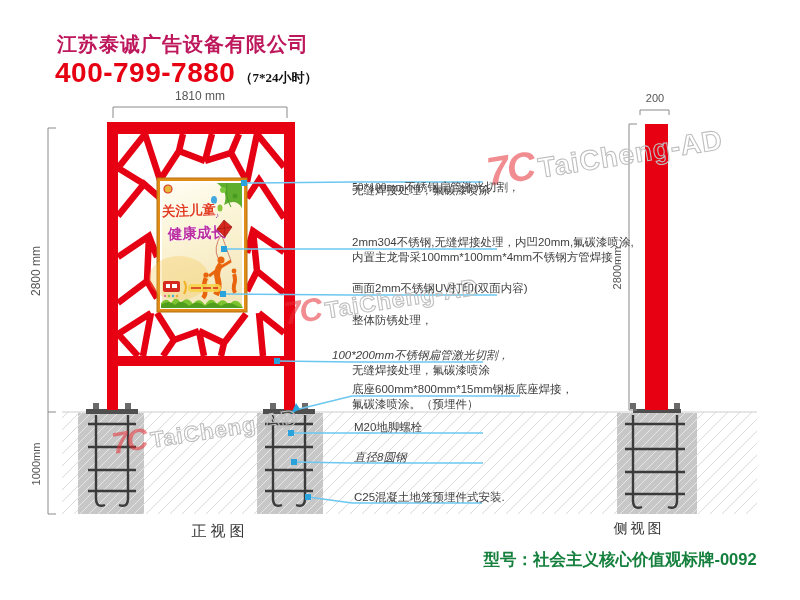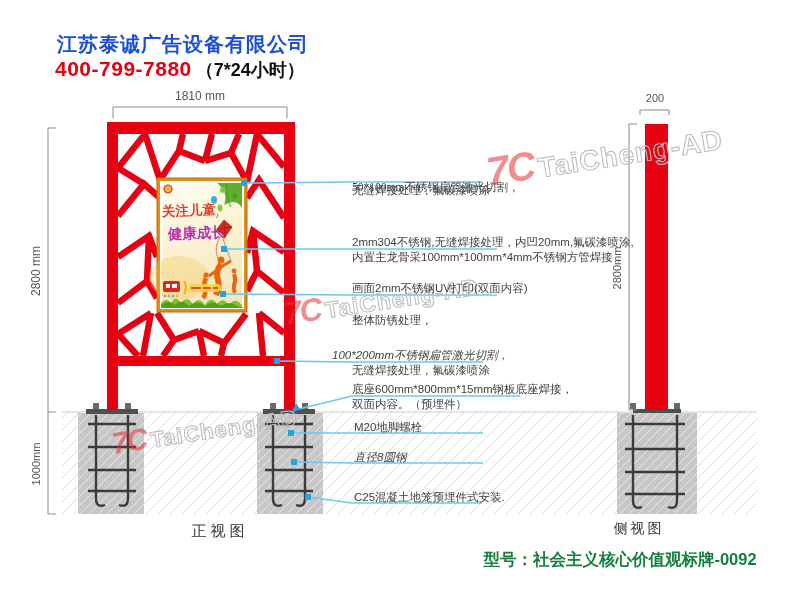--- a/index.html
+++ b/index.html
@@ -1,23 +1,23 @@
 <!DOCTYPE html>
 <html><head>
 <meta charset="utf-8">
 <style>
   html,body{margin:0;padding:0;}
   body{width:800px;height:600px;position:relative;background:#ffffff;overflow:hidden;
        font-family:"Liberation Sans","DejaVu Sans",sans-serif;}
   .abs{position:absolute;}
   
-  .company{left:57px;top:31px;font-size:20px;font-weight:900;color:#1d4ed8;letter-spacing:1px;}
+  .company{left:57px;top:31px;font-size:20px;font-weight:900;color:#be185d;letter-spacing:1px;}
   .phoneRow{left:55px;top:57px;white-space:nowrap;}
-  .phone{font-size:21px;font-weight:900;color:#e60012;letter-spacing:.5px;}
-  .hours{font-size:18px;font-weight:800;color:#111;margin-left:4px;}
+  .phone{font-size:28px;font-weight:900;color:#e60012;letter-spacing:.5px;}
+  .hours{font-size:13px;font-weight:800;color:#111;margin-left:4px;font-family:Liberation Serif, serif;}
   
   .ann{color:#3f3f3f;font-size:11.5px;line-height:13px;white-space:nowrap;}
   
   .wm{white-space:nowrap;transform:rotate(-9deg);transform-origin:left center;pointer-events:none;}
   .wm .tc{font-style:italic;font-weight:900;color:rgba(229,45,55,.55);letter-spacing:-2px;}
   .wm .wmtxt{font-weight:600;color:rgba(255,255,255,0);-webkit-text-stroke:1.1px #bfbfbf;letter-spacing:1px;}
   .wm1{left:487px;top:150px;} .wm1 .tc{font-size:40px;} .wm1 .wmtxt{font-size:28px;}
   .wm2{left:284px;top:296px;} .wm2 .tc{font-size:32px;} .wm2 .wmtxt{font-size:23px;}
   .wm3{left:112px;top:427px;} .wm3 .tc{font-size:30px;} .wm3 .wmtxt{font-size:22px;}
   
@@ -229,19 +229,19 @@
 <div class="abs ann" style="left:352px;top:236px;">2mm304不锈钢,无缝焊接处理，内凹20mm,氟碳漆喷涂,</div>
 <div class="abs ann" style="left:352px;top:251px;">内置主龙骨采100mm*100mm*4mm不锈钢方管焊接，</div>
 <div class="abs ann" style="left:352px;top:278px;margin-top:36px;">整体防锈处理，</div>
 
 <div class="abs ann" style="left:352px;top:282px;">画面2mm不锈钢UV打印(双面内容)</div>
 
 <div class="abs ann" style="left:332px;top:349px;font-style:italic;">100*200mm不锈钢扁管激光切割，</div>
 <div class="abs ann" style="left:352px;top:364px;">无缝焊接处理，氟碳漆喷涂</div>
 
 <div class="abs ann" style="left:352px;top:383px;">底座600mm*800mm*15mm钢板底座焊接，</div>
-<div class="abs ann" style="left:352px;top:398px;">双面内容。（预埋件）</div>
+<div class="abs ann" style="left:352px;top:398px;">氟碳漆喷涂。（预埋件）</div>
 
 <div class="abs ann" style="left:354px;top:421px;">M20地脚螺栓</div>
 <div class="abs ann" style="left:354px;top:451px;font-style:italic;">直径8圆钢</div>
 <div class="abs ann" style="left:354px;top:491px;">C25混凝土地笼预埋件式安装.</div>
 
 <div class="abs model">型号：社会主义核心价值观标牌-0092</div>
 
 </body></html>

